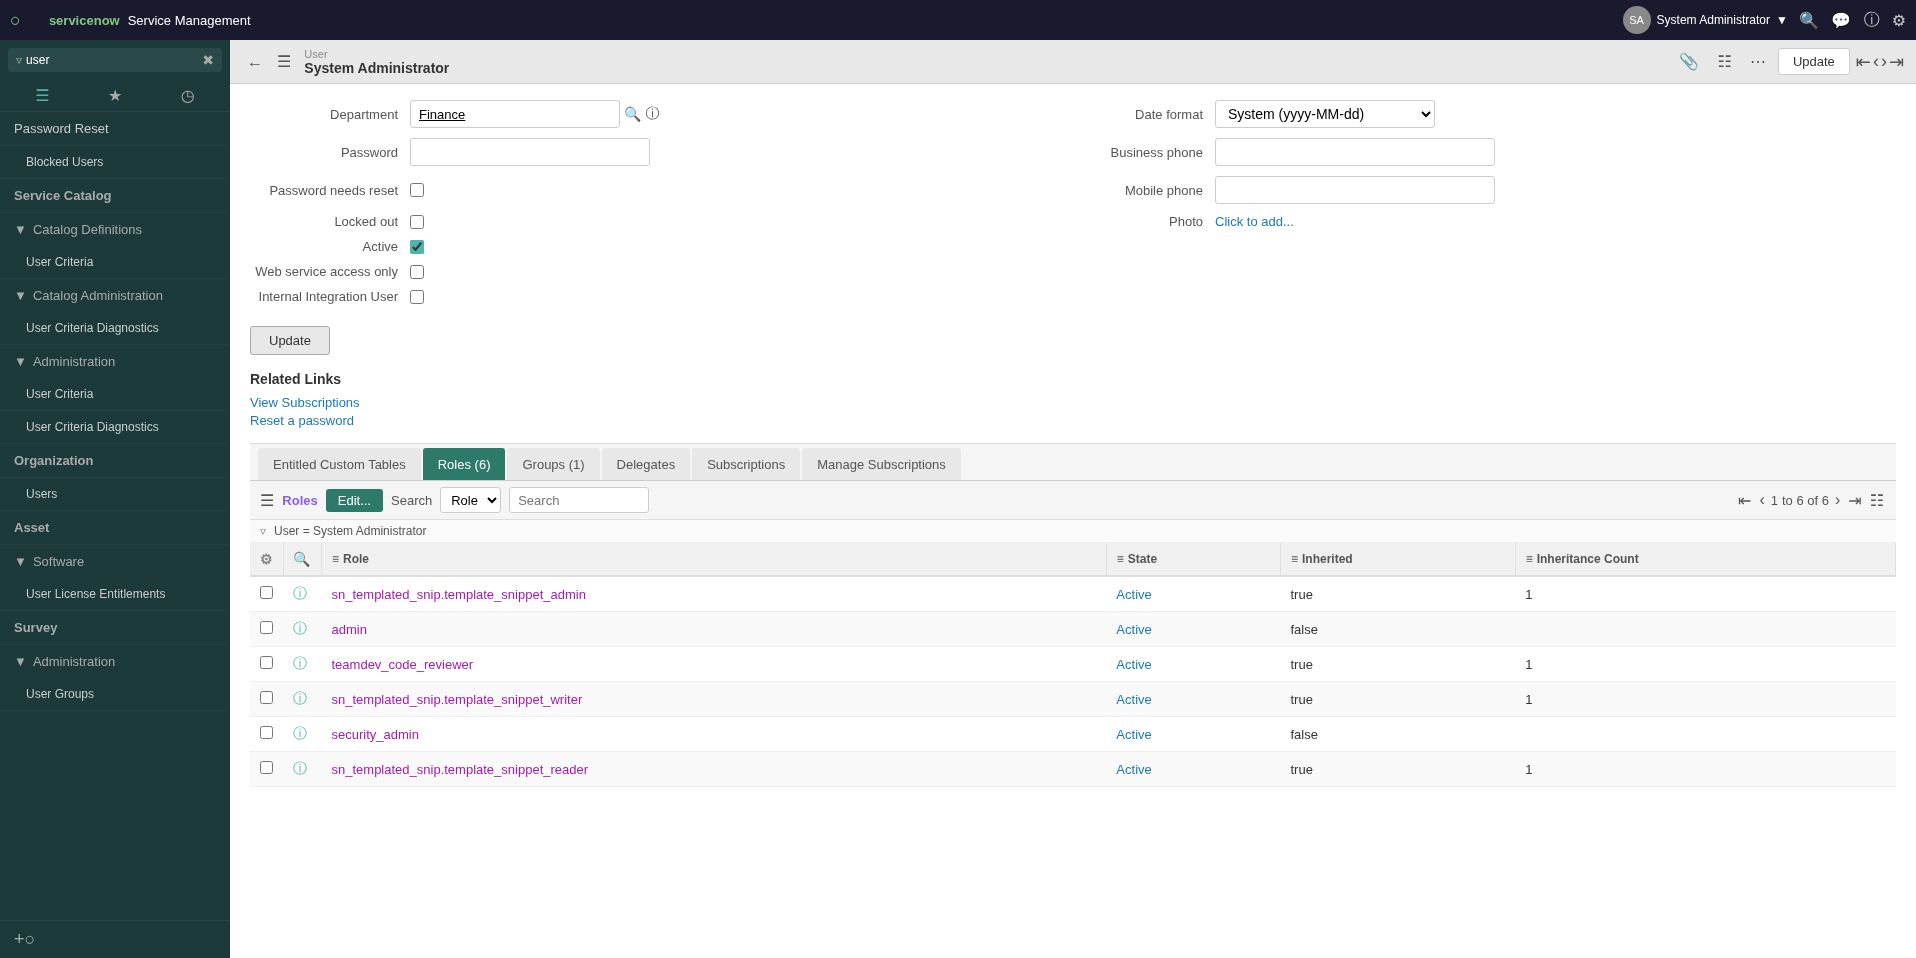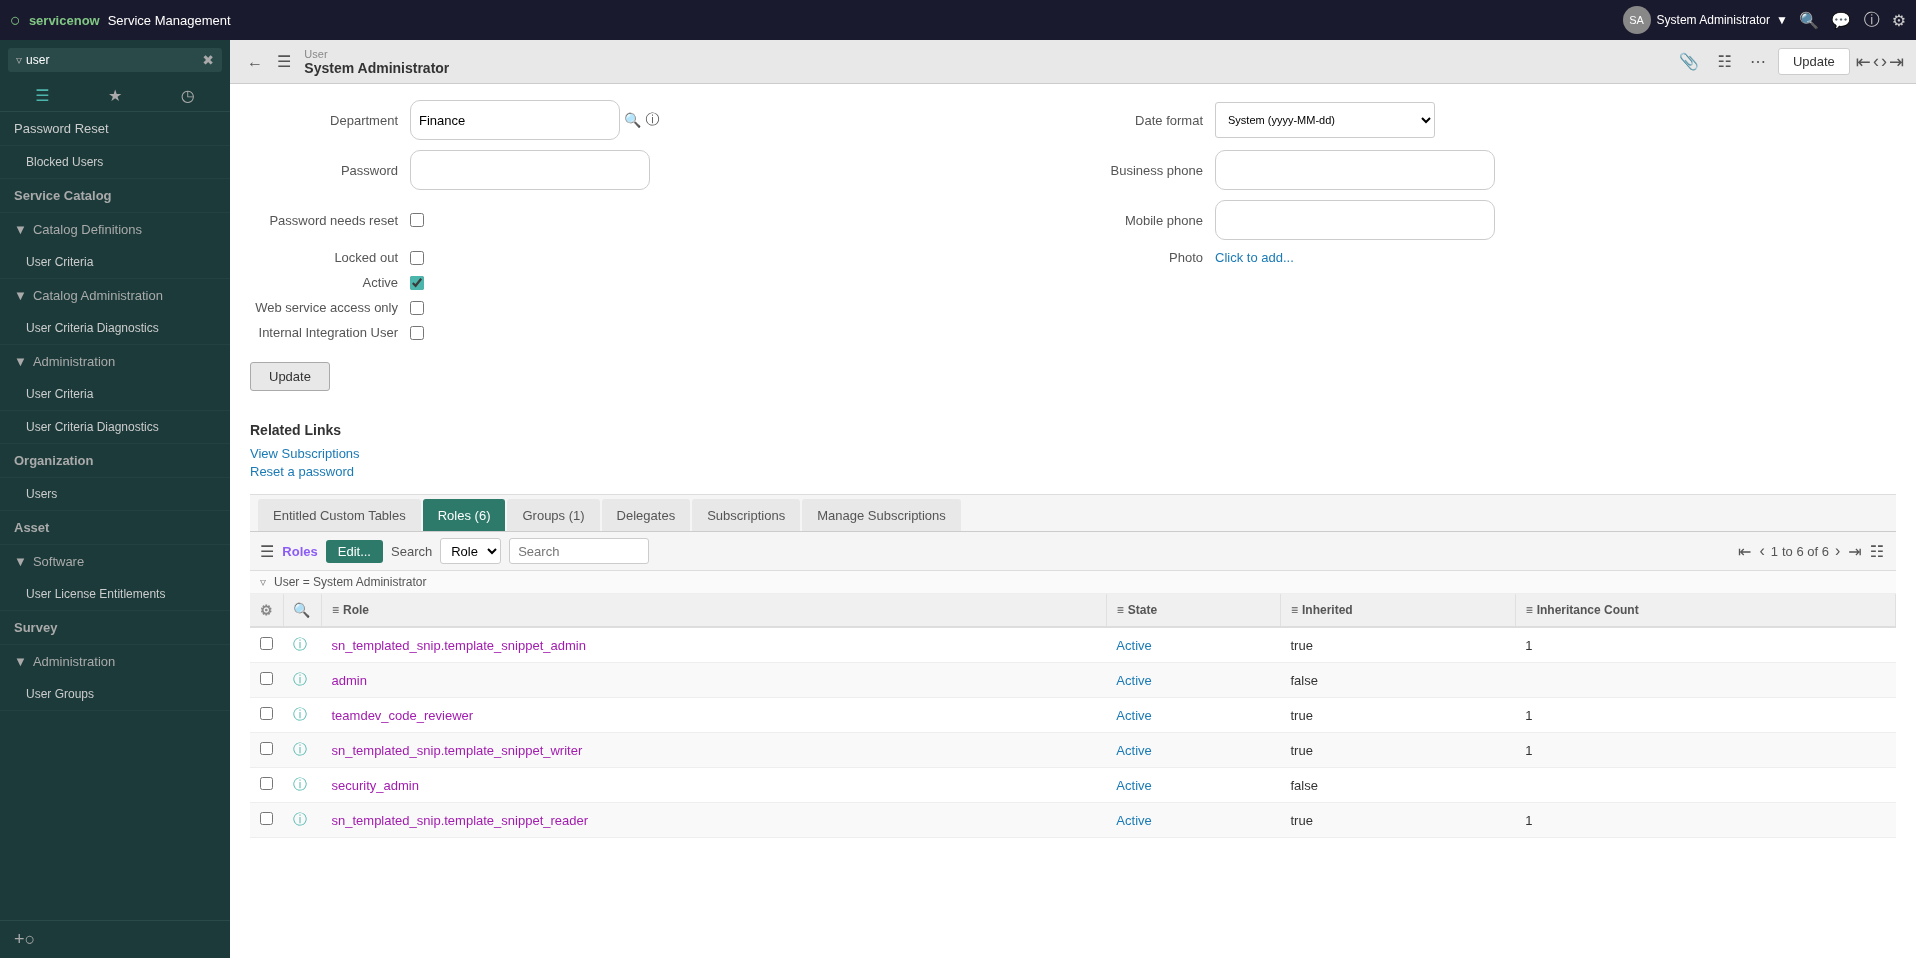--- a/index.html
+++ b/index.html
@@ -83,44 +83,44 @@
     .form-col { flex: 1; display: flex; align-items: center; }
     .form-label {
       text-align: right; min-width: 160px; padding-right: 12px;
       font-size: 13px; color: #555; font-weight: normal;
     }
     .form-label-right {
       text-align: right; min-width: 120px; padding-right: 12px;
       font-size: 13px; color: #555;
     }
     .form-input {
-      border: 1px solid #ccc; border-radius: 10px; padding: 4px 8px;
-      font-size: 13px; height: 40px; background: #fff;
+      border: 1px solid #ccc; border-radius: 3px; padding: 4px 8px;
+      font-size: 13px; height: 28px; background: #fff; text-decoration: underline;
     }
     .form-input-wide { width: 240px; }
     .form-input-right { width: 280px; }
     .dept-wrapper { display: flex; align-items: center; gap: 4px; }
     .dept-input { width: 210px; }
     .dept-icon { color: #555; font-size: 14px; cursor: pointer; }
     .select-input {
       border: 1px solid #ccc; border-radius: 3px; padding: 4px 8px;
-      font-size: 11px; height: 36px; background: #fff; min-width: 220px;
+      font-size: 14px; height: 28px; background: #fff; min-width: 220px;
     }
     .checkbox-input { width: 14px; height: 14px; cursor: pointer; }
     .photo-link { color: #1a7ab5; font-size: 13px; cursor: pointer; }
 
     .update-btn-form {
       background: #e8e8e8; border: 1px solid #aaa; border-radius: 3px;
       padding: 6px 18px; cursor: pointer; font-size: 13px; color: #333;
       margin: 12px 0 8px;
     }
 
     
     .related-links { padding: 8px 0 12px; }
-    .related-links-title { font-size: 14px; font-weight: bold; color: #333; margin-bottom: 8px; margin-top: 15px; }
+    .related-links-title { font-size: 14px; font-weight: bold; color: #333; margin-bottom: 8px; }
     .related-link { color: #1a7ab5; font-size: 13px; cursor: pointer; display: block; margin-bottom: 3px; text-decoration: none; }
 
     
     .tabs-section { border-top: 1px solid #ddd; }
     .tabs-bar {
       display: flex; background: #f5f5f5; border-bottom: 1px solid #ccc;
       padding: 0 8px; gap: 2px; align-items: flex-end;
     }
     .tab-item {
       padding: 8px 14px; cursor: pointer; font-size: 13px; color: #555;
@@ -182,21 +182,21 @@
     .col-search { width: 30px; text-align: center; }
     .gear-icon { color: #888; font-size: 14px; cursor: pointer; }
     .search-icon-th { color: #888; font-size: 14px; cursor: pointer; }
   </style>
 </head>
 <body>
 
 <div class="navbar">
   <div class="navbar-brand">
     <span class="navbar-logo">○</span>
-    <span class="navbar-logo" style="font-size:13px;">servicenow</span>
+    <span class="navbar-logo" style="font-size:13px;margin-left:20px;">servicenow</span>
     <span class="navbar-app">Service Management</span>
   </div>
   <div class="navbar-right">
     <div class="navbar-user">
       <div class="avatar">SA</div>
       <span>System Administrator</span>
       <span>▼</span>
     </div>
     <span class="navbar-icon">🔍</span>
     <span class="navbar-icon">💬</span>

